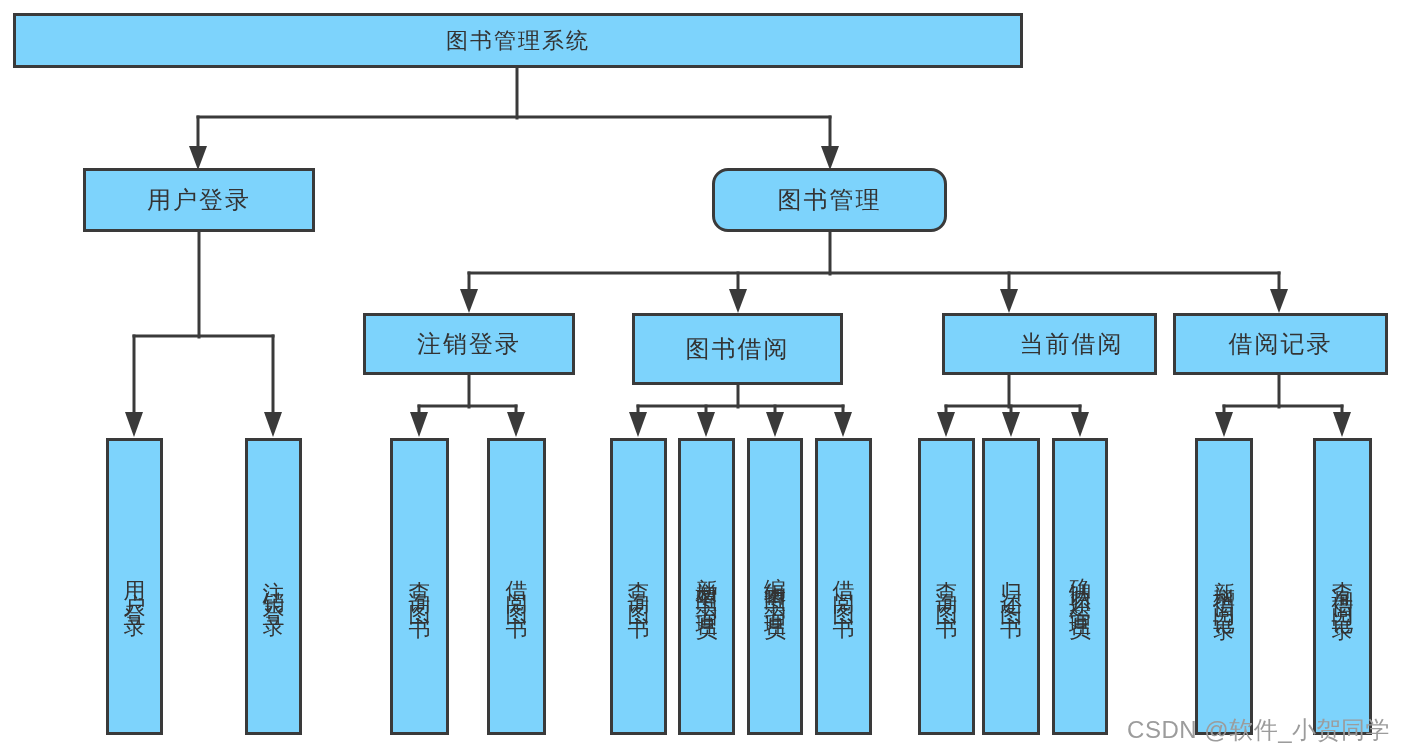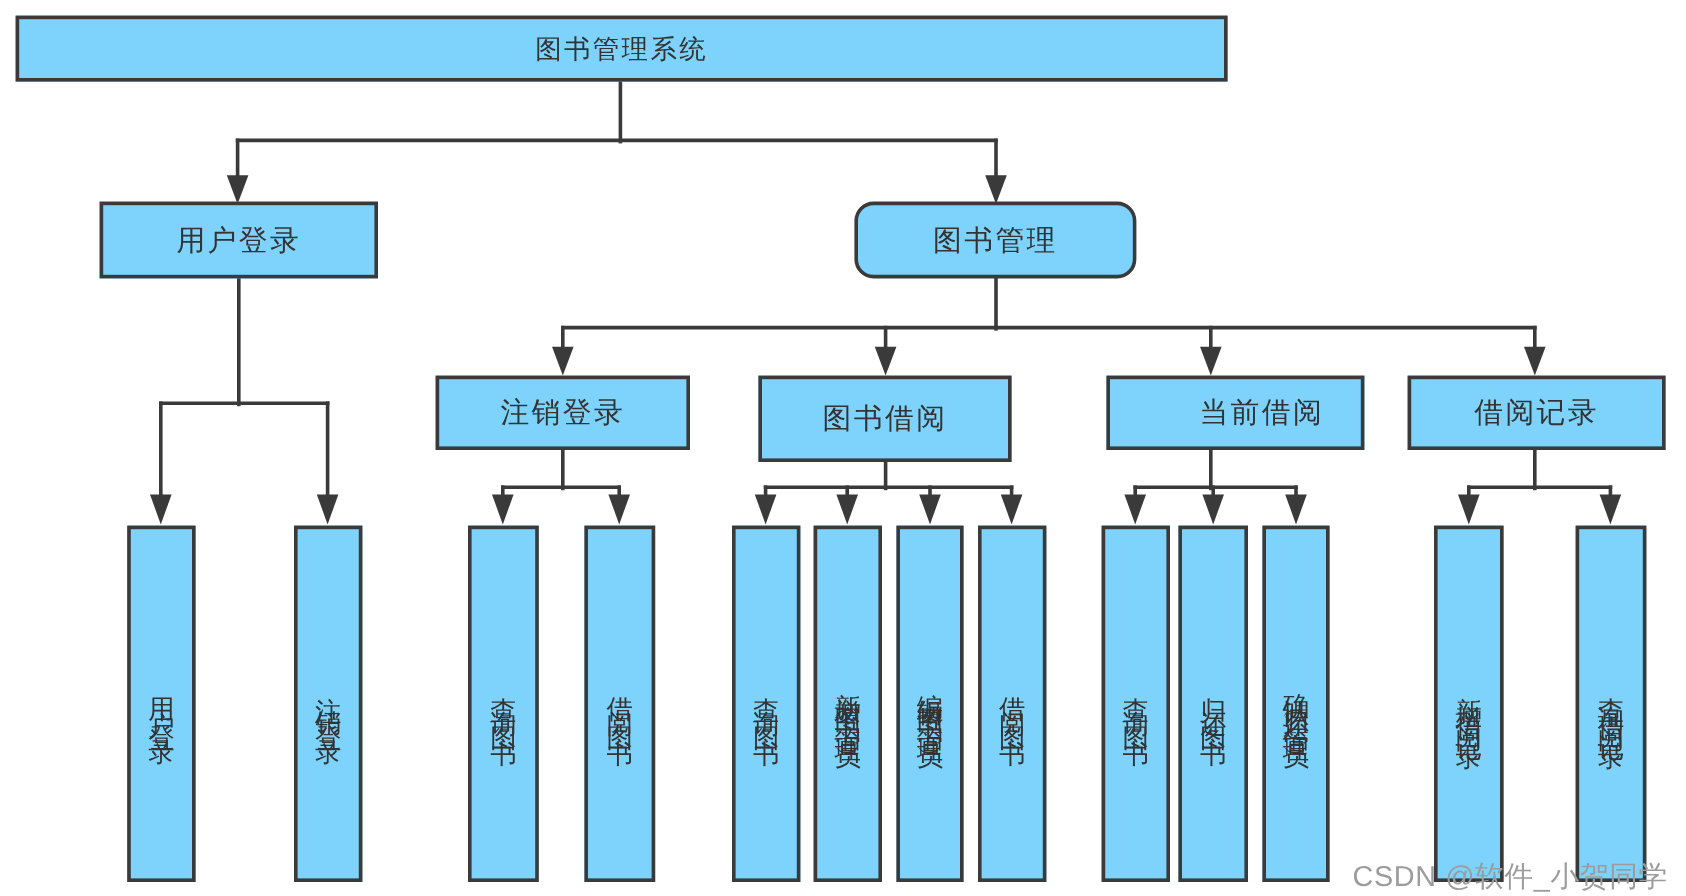--- a/index.html
+++ b/index.html
@@ -149,21 +149,21 @@
     </g>
   </svg>
 
   <div class="node title-node" style="left:13px; top:13px; width:1010px; height:55px;">图书管理系统</div>
 
   <div class="node branch-node" style="left:83px; top:168px; width:232px; height:64px;">用户登录</div>
   <div class="node branch-node" style="left:712px; top:168px; width:235px; height:64px;border-radius:16px;">图书管理</div>
 
   <div class="node branch-node" style="left:363px; top:313px; width:212px; height:62px;">注销登录</div>
   <div class="node branch-node" style="left:632px; top:313px; width:211px; height:72px;">图书借阅</div>
-  <div class="node branch-node" style="left:922px; top:313px; width:215px; height:62px;padding-left:44px;">当前借阅</div>
+  <div class="node branch-node" style="left:942px; top:313px; width:215px; height:62px;padding-left:44px;">当前借阅</div>
   <div class="node branch-node" style="left:1173px; top:313px; width:215px; height:62px;">借阅记录</div>
 
   <div class="node leaf-node ls4" style="left:106px; top:438px; width:57px; height:297px;">用户登录</div>
   <div class="node leaf-node ls4" style="left:245px; top:438px; width:57px; height:297px;">注销登录</div>
 
   <div class="node leaf-node ls4" style="left:390px; top:438px; width:59px; height:297px;">查询图书</div>
   <div class="node leaf-node ls4" style="left:487px; top:438px; width:59px; height:297px;">借阅图书</div>
 
   <div class="node leaf-node ls4" style="left:610px; top:438px; width:57px; height:297px;">查询图书</div>
   <div class="node leaf-node ls9" style="left:678px; top:438px; width:57px; height:297px;">新增图书（管理员）</div>

